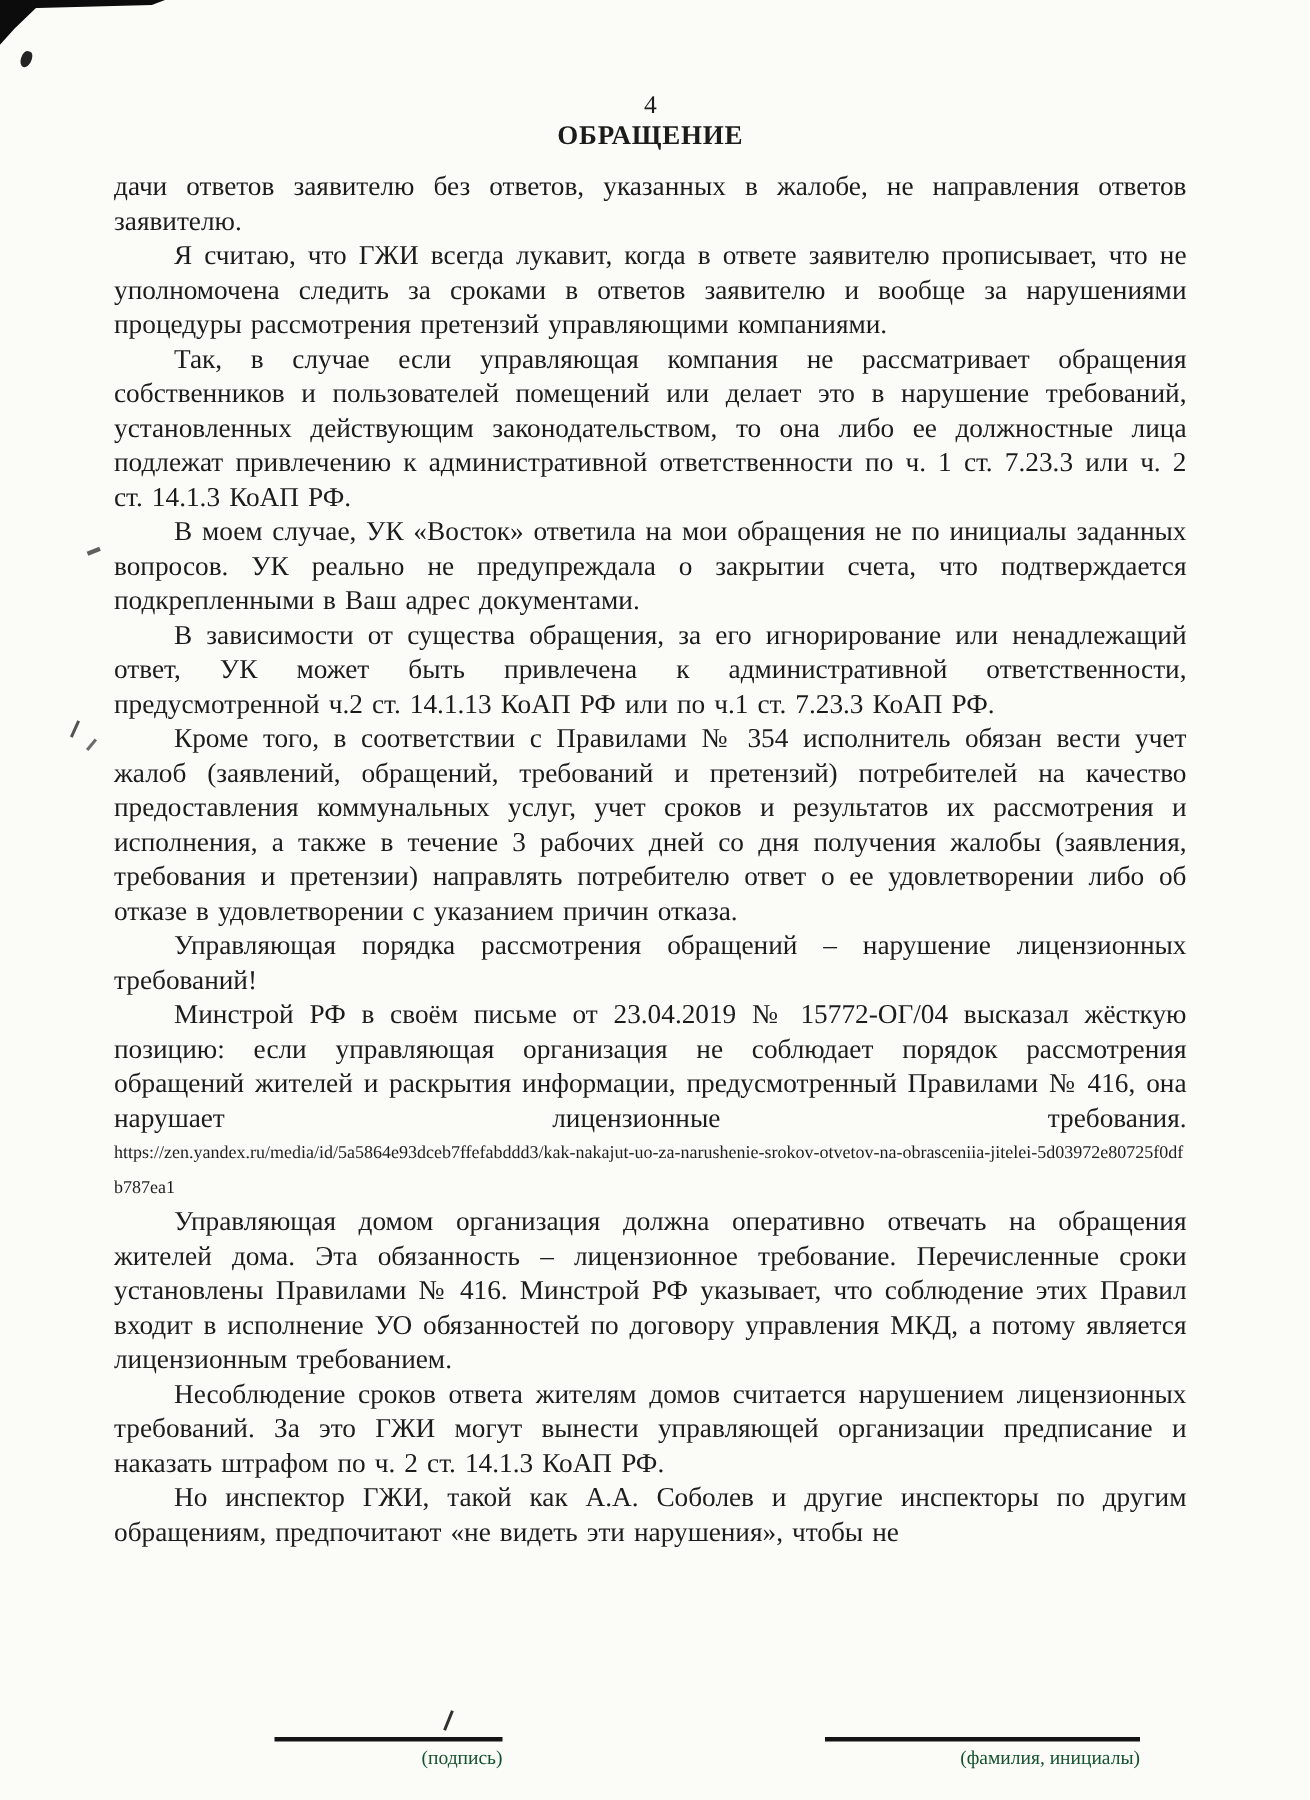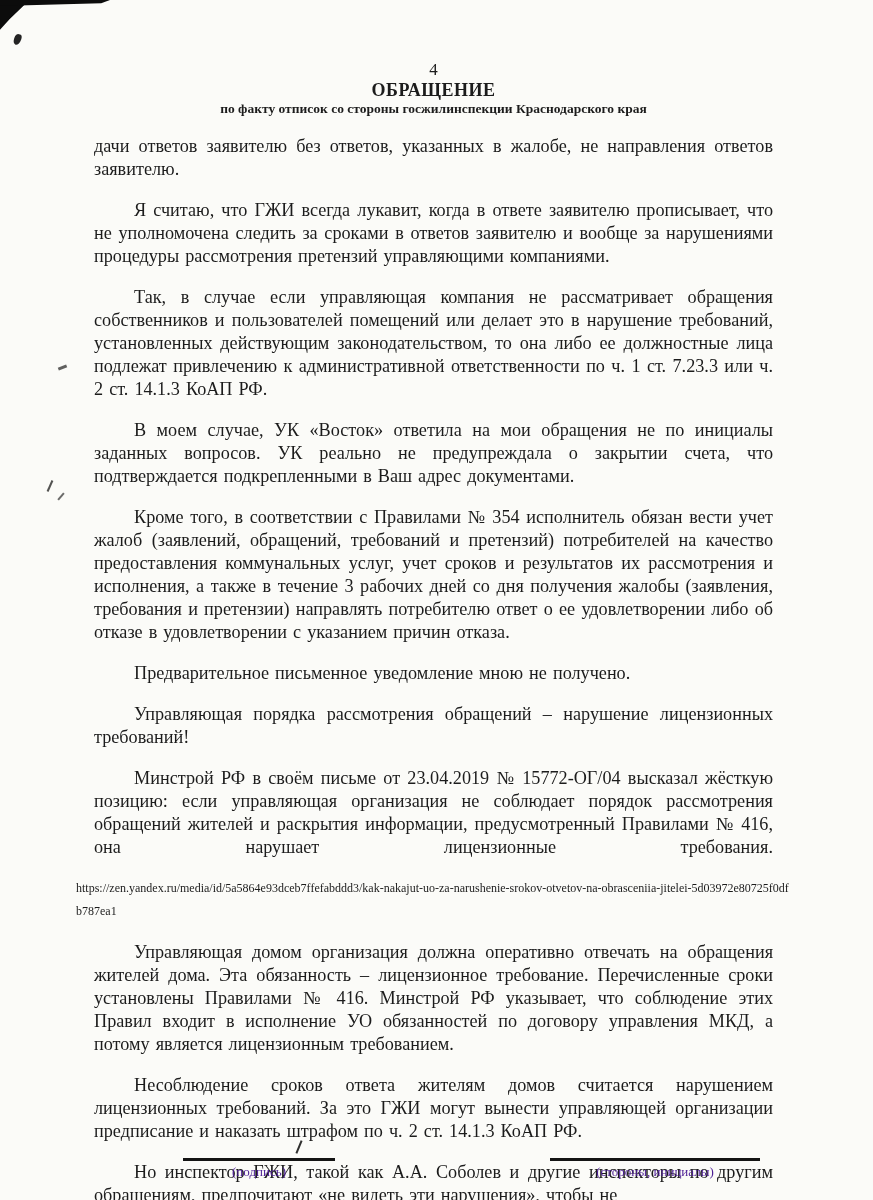--- a/index.html
+++ b/index.html
@@ -29,21 +29,21 @@
     line-height: 20px;
     letter-spacing: 0.5px;
   }
   .doc-subtitle {
     font-size: 13.5px;
     font-weight: bold;
     line-height: 17px;
   }
   .body { margin-top: 13px; }
   .body p {
-    margin: 18px;
+    margin: 0;
     font-size: 18.2px;
     line-height: 23px;
     text-align: justify;
     word-spacing: 1.5px;
   }
   .indent { text-indent: 40px; }
   .bold { font-weight: normal; }
   .space-before { margin-top: 21px; }
   .justify-last { text-align-last: justify; }
   .url-line {
@@ -56,21 +56,22 @@
   
   .footer { position: absolute; left: 0; top: 1158px; width: 873px; }
   .sig-block { position: absolute; text-align: center; }
   .sig-block.left  { left: 183px; width: 152px; }
   .sig-block.right { left: 550px; width: 210px; }
   .sig-line { height: 2.5px; background: #141414; }
   .sig-label {
     font-size: 13px;
     line-height: 16px;
     margin-top: 3px;
-    color: #4c1d95;
+    color: #14532d;
+    text-align: right;
   }
   
   .artifact { position: absolute; background: #0c0c0c; }
   .corner-blob {
     left: -10px; top: -16px;
     width: 52px; height: 50px;
     clip-path: polygon(0 0, 100% 0, 70% 38%, 38% 70%, 12% 100%, 0 100%);
   }
   .corner-streak {
     left: 0px; top: 0px;
@@ -120,44 +121,43 @@
   <div class="artifact mark-left-1"></div>
   <div class="artifact mark-left-2"></div>
   <div class="artifact mark-left-3"></div>
   <div class="artifact mark-body-slash"></div>
 
   <div class="content">
 
     <div class="header">
       <div class="page-number">4</div>
       <div class="doc-title">ОБРАЩЕНИЕ</div>
-      <div class="doc-subtitle">по факту отписок со стороны госжилинспекции Краснодарского края</div>
     </div>
 
     <div class="body">
       <p>дачи ответов заявителю без ответов, указанных в жалобе, не направления ответов заявителю.</p>
       <p class="indent bold">Я считаю, что ГЖИ всегда лукавит, когда в ответе заявителю прописывает, что не уполномочена следить за сроками в ответов заявителю и вообще за нарушениями процедуры рассмотрения претензий управляющими компаниями.</p>
       <p class="indent">Так, в случае если управляющая компания не рассматривает обращения собственников и пользователей помещений или делает это в нарушение требований, установленных действующим законодательством, то она либо ее должностные лица подлежат привлечению к административной ответственности по ч. 1 ст. 7.23.3 или ч. 2 ст. 14.1.3 КоАП РФ.</p>
       <p class="indent">В моем случае, УК «Восток» ответила на мои обращения не по инициалы заданных вопросов. УК реально не предупреждала о закрытии счета, что подтверждается подкрепленными в Ваш адрес документами.</p>
+      <p class="indent">В зависимости от существа обращения, за его игнорирование или ненадлежащий ответ, УК может быть привлечена к административной ответственности, предусмотренной ч.2 ст. 14.1.13 КоАП РФ или по ч.1 ст. 7.23.3 КоАП РФ.</p>
       <p class="indent">Кроме того, в соответствии с Правилами № 354 исполнитель обязан вести учет жалоб (заявлений, обращений, требований и претензий) потребителей на качество предоставления коммунальных услуг, учет сроков и результатов их рассмотрения и исполнения, а также в течение 3 рабочих дней со дня получения жалобы (заявления, требования и претензии) направлять потребителю ответ о ее удовлетворении либо об отказе в удовлетворении с указанием причин отказа.</p>
-      <p class="indent bold">Предварительное письменное уведомление мною не получено.</p>
       <p class="indent space-before">Управляющая порядка рассмотрения обращений – нарушение лицензионных требований!</p>
       <p class="indent justify-last">Минстрой РФ в своём письме от 23.04.2019 № 15772-ОГ/04 высказал жёсткую позицию: если управляющая организация не соблюдает порядок рассмотрения обращений жителей и раскрытия информации, предусмотренный Правилами № 416, она нарушает лицензионные требования.</p>
       <div class="url-line">https://zen.yandex.ru/media/id/5a5864e93dceb7ffefabddd3/kak-nakajut-uo-za-narushenie-srokov-otvetov-na-obrasceniia-jitelei-5d03972e80725f0dfb787ea1</div>
       <p class="indent">Управляющая домом организация должна оперативно отвечать на обращения жителей дома. Эта обязанность – лицензионное требование. Перечисленные сроки установлены Правилами № 416. Минстрой РФ указывает, что соблюдение этих Правил входит в исполнение УО обязанностей по договору управления МКД, а потому является лицензионным требованием.</p>
       <p class="indent">Несоблюдение сроков ответа жителям домов считается нарушением лицензионных требований. За это ГЖИ могут вынести управляющей организации предписание и наказать штрафом по ч. 2 ст. 14.1.3 КоАП РФ.</p>
       <p class="indent">Но инспектор ГЖИ, такой как А.А. Соболев и другие инспекторы по другим обращениям, предпочитают «не видеть эти нарушения», чтобы не</p>
     </div>
 
   </div>
 
   <div class="footer">
     <div class="sig-block left">
       <div class="sig-line"></div>
       <div class="sig-label">(подпись)</div>
     </div>
     <div class="sig-block right">
       <div class="sig-line"></div>
-      <div class="sig-label">(стороны, инициалы)</div>
+      <div class="sig-label">(фамилия, инициалы)</div>
     </div>
   </div>
 
 </div>
 
 </body></html>

